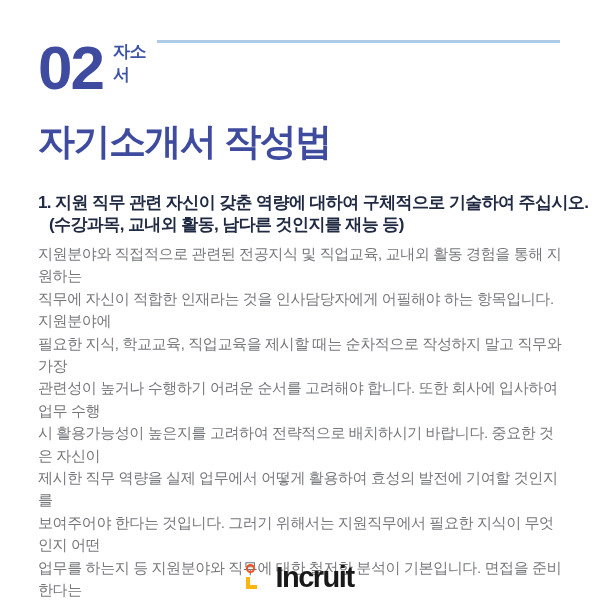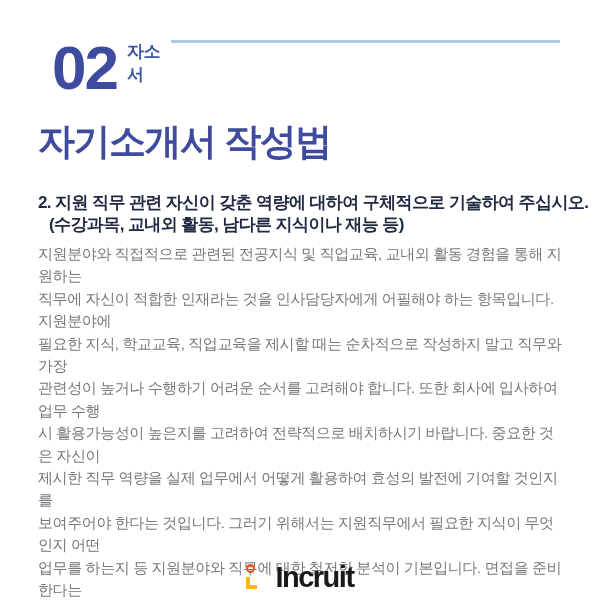--- a/index.html
+++ b/index.html
@@ -7,21 +7,21 @@
     position: relative;
     width: 600px;
     height: 600px;
     background: #ffffff;
     overflow: hidden;
     font-family: "Liberation Sans", "DejaVu Sans", sans-serif;
   }
   
   .header-row {
     position: absolute;
-    left: 52px;
+    left: 38px;
     top: 40px;
     right: 40px;
     display: flex;
     align-items: flex-end;
     justify-content: flex-end;
   }
   .big-num {
     font-size: 62px;
     font-weight: 800;
     color: #3E4B9E;
@@ -139,22 +139,22 @@
     <span class="big-num">02</span>
     <div class="label-col">
       <span class="section-label">자소서</span>
       <div class="underline"></div>
     </div>
   </div>
 
   <h1 class="page-title">자기소개서 작성법</h1>
 
   <div class="question">
-    <div class="line1">2. 지원 직무 관련 자신이 갖춘 역량에 대하여 구체적으로 기술하여 주십시오.</div>
-    <div class="line2">(수강과목, 교내외 활동, 남다른 지식이나 재능 등)</div>
+    <div class="line1">1. 지원 직무 관련 자신이 갖춘 역량에 대하여 구체적으로 기술하여 주십시오.</div>
+    <div class="line2">(수강과목, 교내외 활동, 남다른 것인지를 재능 등)</div>
   </div>
 
   <p class="body-text">지원분야와 직접적으로 관련된 전공지식 및 직업교육, 교내외 활동 경험을 통해 지원하는
 직무에 자신이 적합한 인재라는 것을 인사담당자에게 어필해야 하는 항목입니다. 지원분야에
 필요한 지식, 학교교육, 직업교육을 제시할 때는 순차적으로 작성하지 말고 직무와 가장
 관련성이 높거나 수행하기 어려운 순서를 고려해야 합니다. 또한 회사에 입사하여 업무 수행
 시 활용가능성이 높은지를 고려하여 전략적으로 배치하시기 바랍니다. 중요한 것은 자신이
 제시한 직무 역량을 실제 업무에서 어떻게 활용하여 효성의 발전에 기여할 것인지를
 보여주어야 한다는 것입니다. 그러기 위해서는 지원직무에서 필요한 지식이 무엇인지 어떤
 업무를 하는지 등 지원분야와 직무에 대한 철저한 분석이 기본입니다. 면접을 준비한다는

